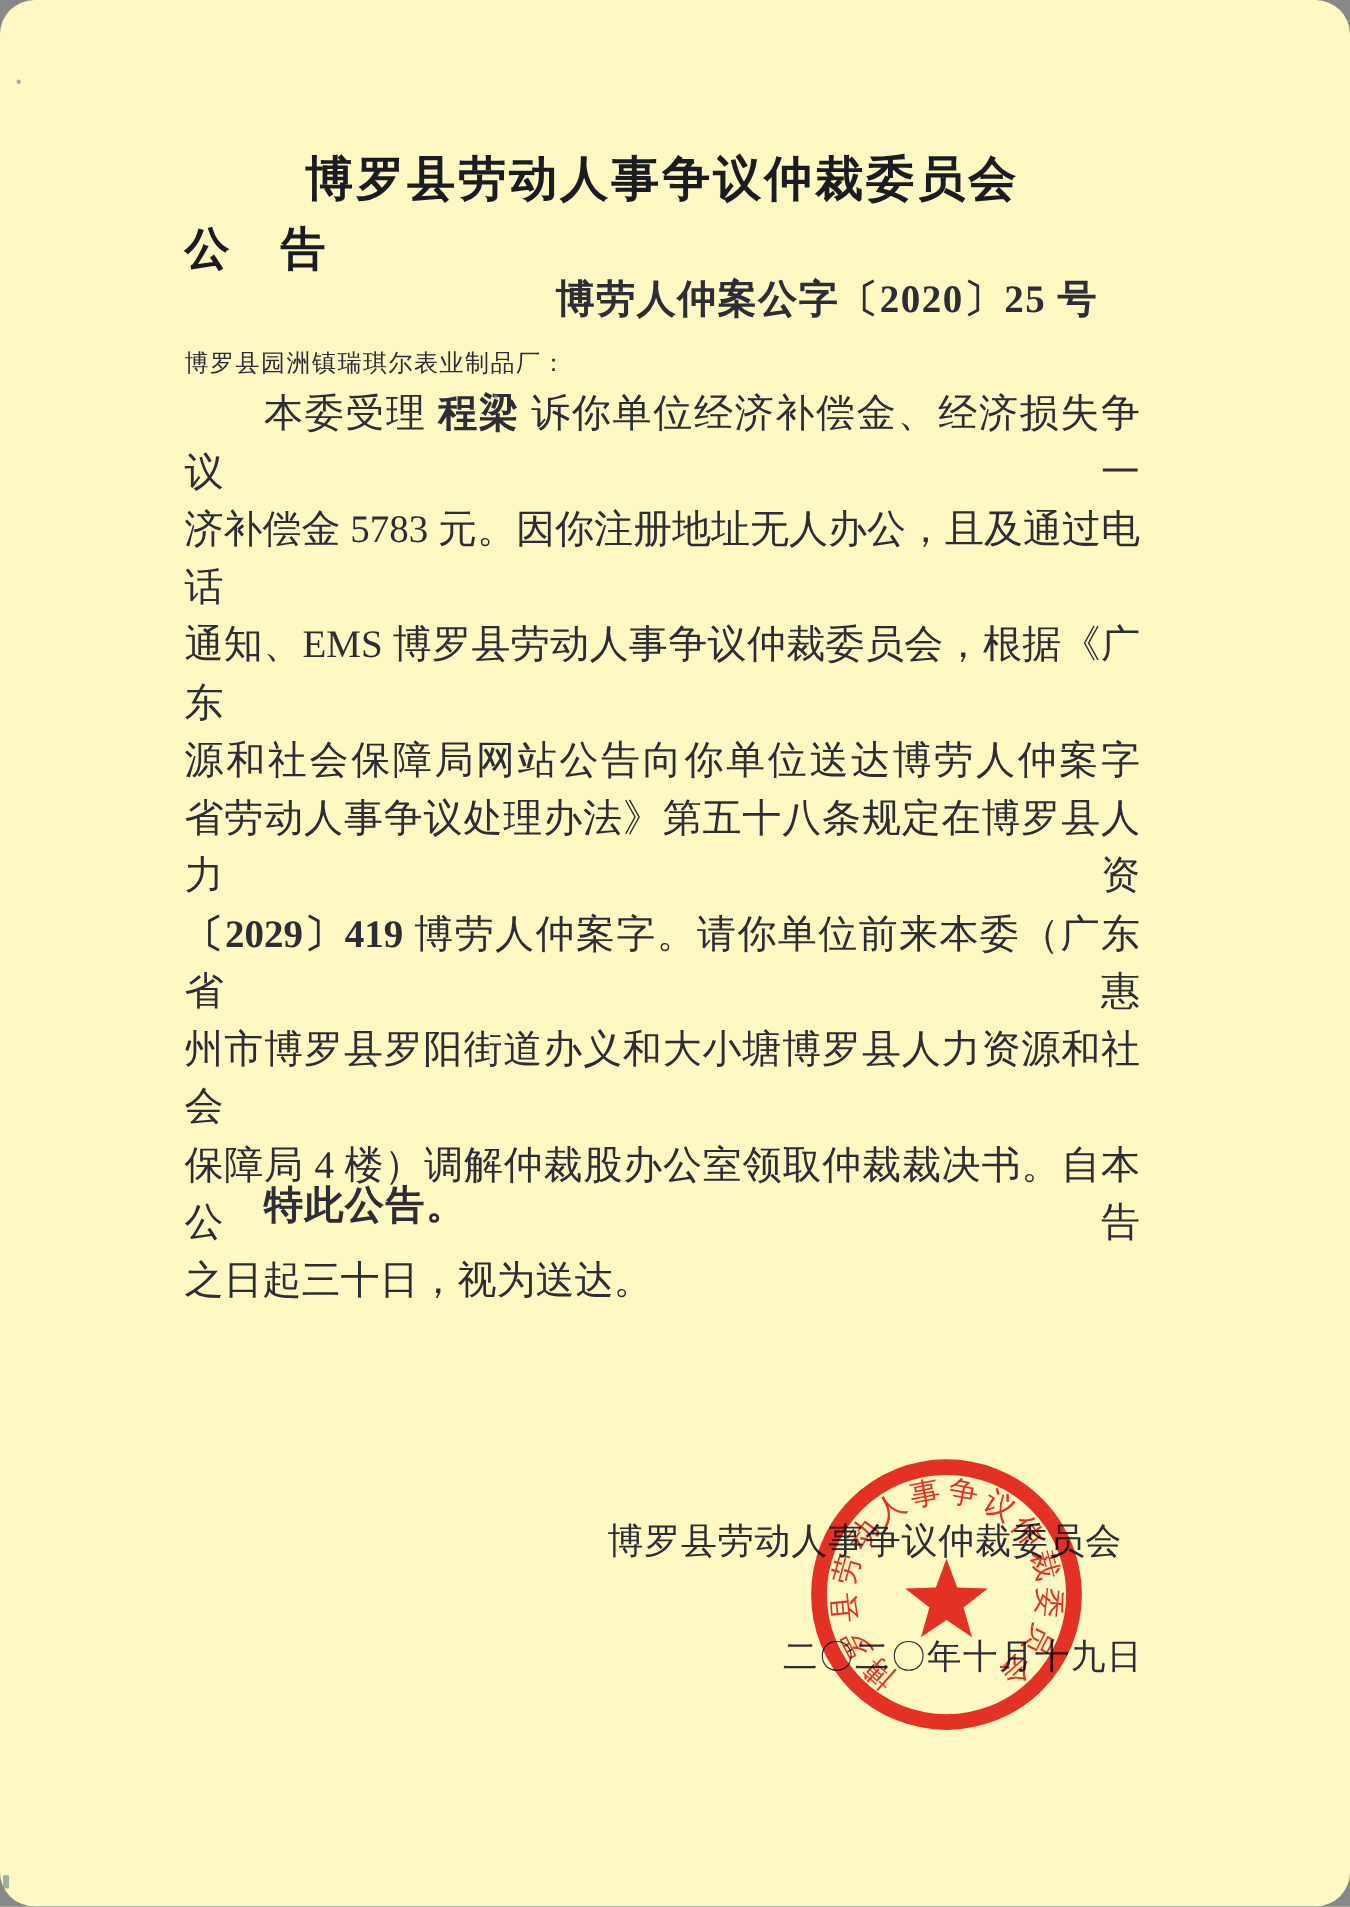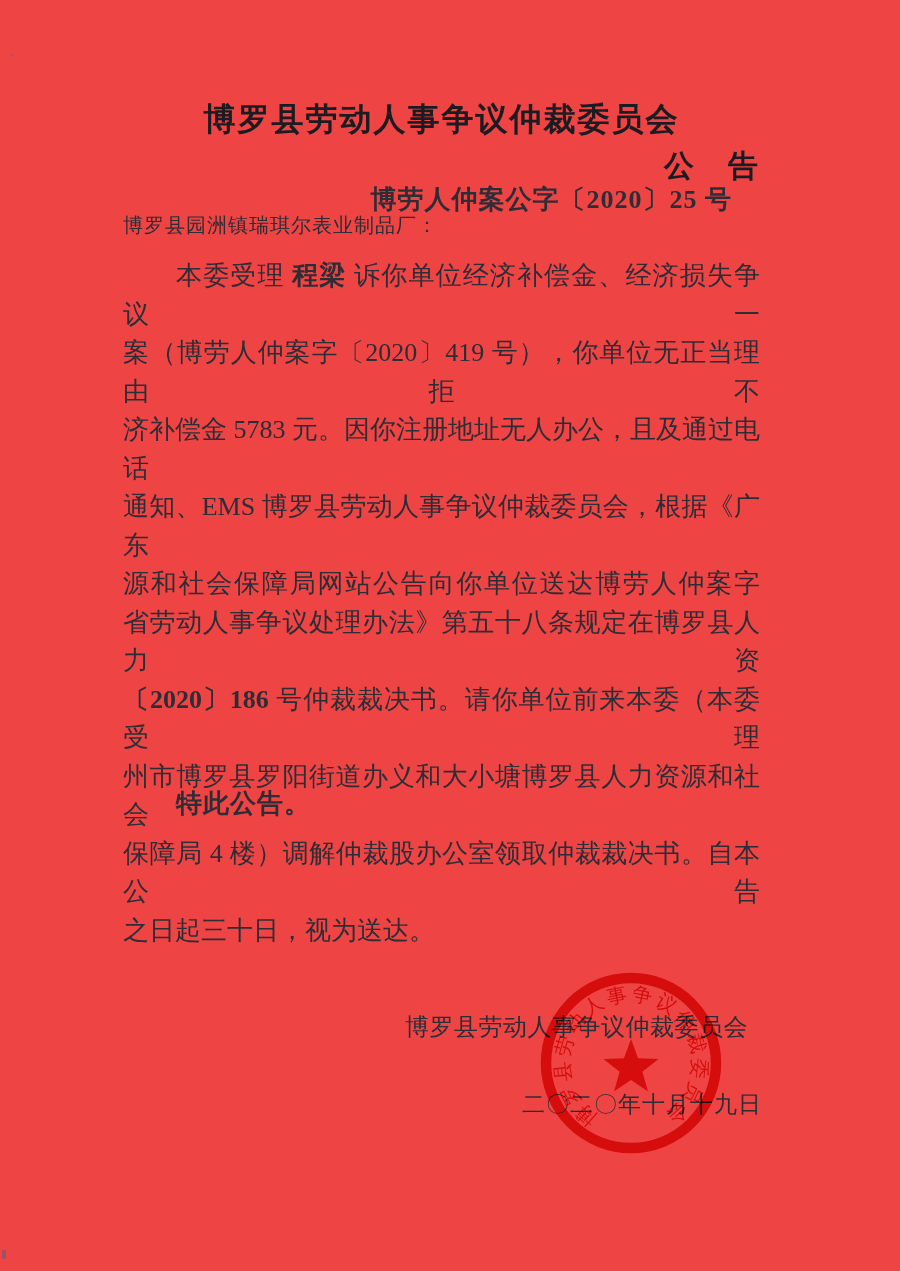--- a/index.html
+++ b/index.html
@@ -1,41 +1,42 @@
 <!DOCTYPE html>
 <html lang="zh"><head>
 <meta charset="utf-8">
 <style>
   html,body{margin:0;padding:0;background:#888;}
   .page{
     position:relative;
     width:900px;height:1271px;
     margin:0 auto;
-    background:#ef4444;
+    background:#fef9c3;
     overflow:hidden;
     font-family:"Liberation Serif","DejaVu Serif",serif;
     color:#2e2d36;
+    border-radius:23px;
   }
   .title1{
     position:absolute;left:123px;top:98px;width:637px;
     text-align:center;font-size:32px;font-weight:bold;
     letter-spacing:2px;color:#1b1b22;margin:0;
   }
   .title2{
     position:absolute;left:123px;top:146px;width:637px;
-    text-align:right;font-size:30px;font-weight:bold;
+    text-align:left;font-size:30px;font-weight:bold;
     letter-spacing:2px;color:#1b1b22;margin:0;
   }
   .ref{
     position:absolute;top:182px;right:168px;
     font-size:26px;letter-spacing:1px;white-space:nowrap;font-weight:bold;
   }
   .addr{
-    position:absolute;top:212px;left:123px;
-    font-size:20px;letter-spacing:1px;white-space:nowrap;
+    position:absolute;top:232px;left:123px;
+    font-size:16px;letter-spacing:1px;white-space:nowrap;
   }
   .body{
     position:absolute;top:257px;left:123px;width:637px;
     font-size:26px;line-height:38.5px;
   }
   .bline{width:637px;}
   .bline.just{
     text-align:justify;
     text-align-last:justify;
     text-justify:inter-character;
@@ -78,26 +79,25 @@
 
   <h1 class="title1">博罗县劳动人事争议仲裁委员会</h1>
   <h2 class="title2">公　告</h2>
 
   <div class="ref">博劳人仲案公字〔2020〕25 号</div>
 
   <div class="addr">博罗县园洲镇瑞琪尔表业制品厂：</div>
 
   <div class="body">
       <div class="bline just ind"><span>本委受理 </span><span class="b">程梁</span><span> 诉你单位经济补偿金、经济损失争议一</span></div>
-      <div class="bline just"><span>案（博劳人仲案字〔2020〕419 号），你单位无正当理由拒不</span></div>
       <div class="bline just"><span>济补偿金 5783 元。因你注册地址无人办公，且及通过电话</span></div>
       <div class="bline just"><span>通知、EMS 博罗县劳动人事争议仲裁委员会，根据《广东</span></div>
       <div class="bline just"><span>源和社会保障局网站公告向你单位送达博劳人仲案字</span></div>
       <div class="bline just"><span>省劳动人事争议处理办法》第五十八条规定在博罗县人力资</span></div>
-      <div class="bline just"><span class="b">〔2020〕186</span><span> 号仲裁裁决书。请你单位前来本委（本委受理</span></div>
+      <div class="bline just"><span class="b">〔2029〕419</span><span> 博劳人仲案字。请你单位前来本委（广东省惠</span></div>
       <div class="bline just"><span>州市博罗县罗阳街道办义和大小塘博罗县人力资源和社会</span></div>
       <div class="bline just"><span>保障局 4 楼）调解仲裁股办公室领取仲裁裁决书。自本公告</span></div>
       <div class="bline"><span>之日起三十日，视为送达。</span></div>
     </div>
 
   <div class="closing">特此公告。</div>
 
   <div class="sig">博罗县劳动人事争议仲裁委员会</div>
 
   <div class="date">二〇二〇年十月十九日</div>

